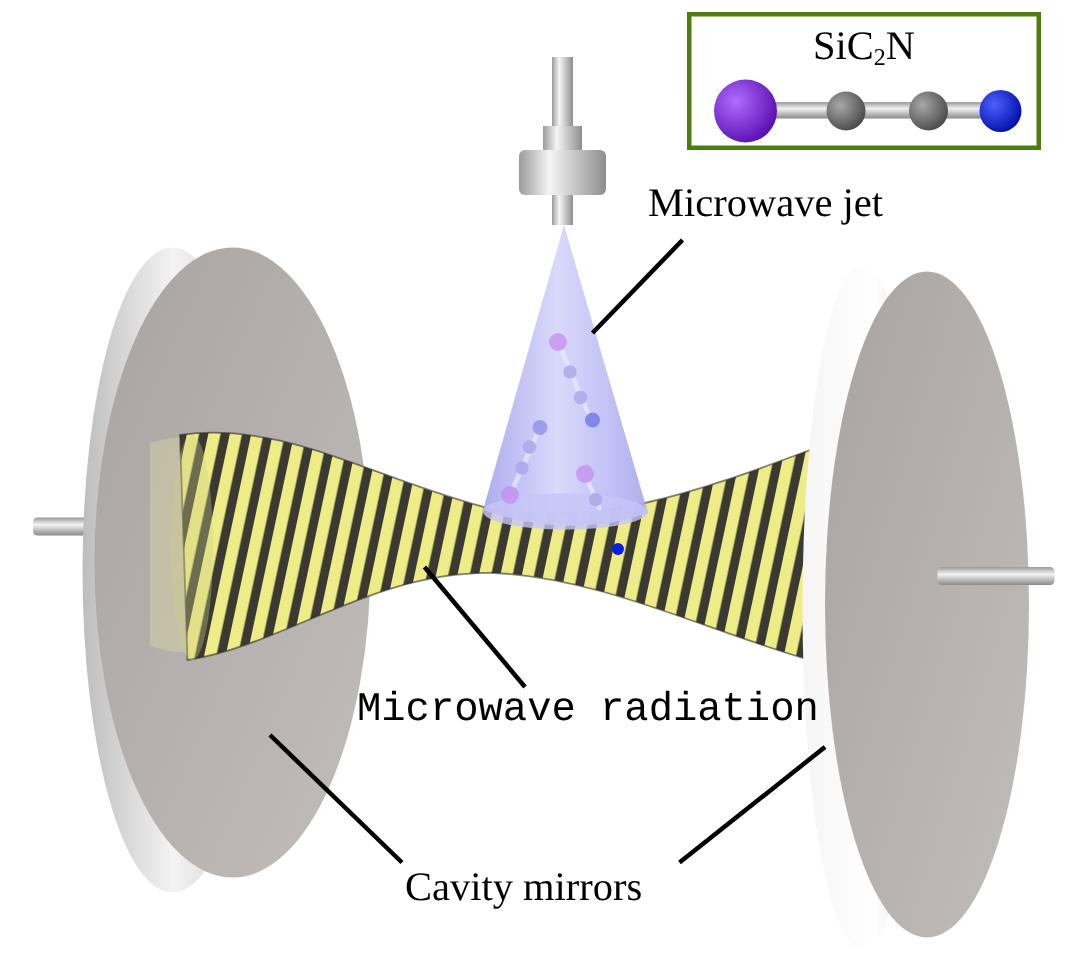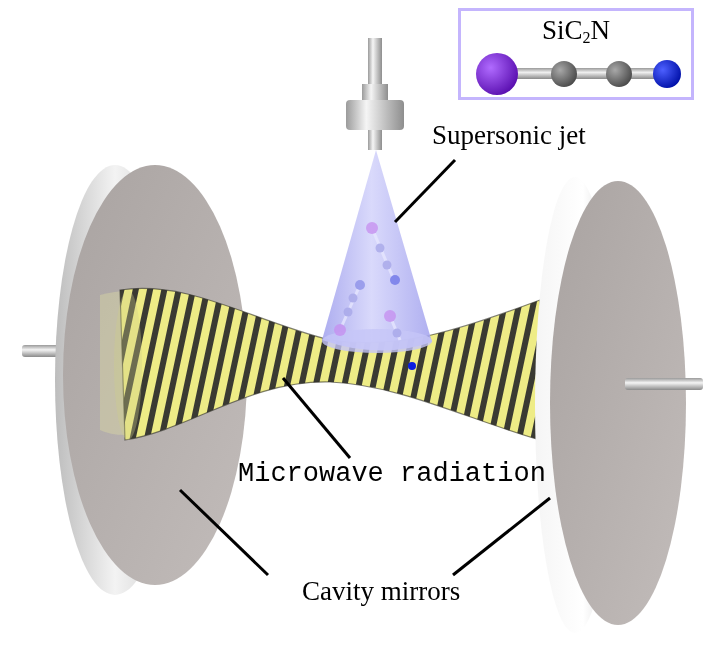--- a/index.html
+++ b/index.html
@@ -1,21 +1,21 @@
 <!DOCTYPE html>
 <html><head>
 <meta charset="utf-8">
 <style>
   html, body { margin:0; padding:0; background:#ffffff; }
   body { width:720px; height:645px; position:relative; overflow:hidden;
          font-family:"Liberation Serif","DejaVu Serif",serif; }
   svg.scene { position:absolute; left:0; top:0; }
   .label { position:absolute; color:#000; font-size:27px; white-space:nowrap; line-height:1; }
   .inset { position:absolute; left:458px; top:8px; width:236px; height:92px;
-           border:3px solid #c4b5fd; background:#fff; box-sizing:border-box; }
+           border:3px solid #4d7c0f; background:#fff; box-sizing:border-box; }
   .inset-title { position:absolute; left:0; right:0; top:6px; text-align:center;
                  font-size:27px; line-height:1; }
   .inset-title sub { font-size:16px; vertical-align:-4px; }
 </style>
 </head>
 <body>
 
 <svg class="scene" width="720" height="645" viewBox="0 0 720 645">
   <defs>
     <linearGradient id="rimL" x1="0" y1="0" x2="1" y2="0">
@@ -122,23 +122,23 @@
   <rect x="625" y="378" width="78" height="12" rx="3" fill="url(#rod)"></rect>
 
   <g stroke="#000" stroke-width="3">
     <line x1="395" y1="222" x2="455" y2="160"></line>
     <line x1="283" y1="378" x2="350" y2="458"></line>
     <line x1="180" y1="490" x2="268" y2="575"></line>
     <line x1="550" y1="498" x2="453" y2="575"></line>
   </g>
 </svg>
 
-<div class="label" style="left:432px; top:122px;">Supersonic jet</div>
+<div class="label" style="left:432px; top:122px;">Microwave jet</div>
 <div class="label" style="left:238px; top:461px;font-family:Liberation Mono, monospace;">Microwave radiation</div>
-<div class="label" style="left:270px; top:578px;margin-left:32px;">Cavity mirrors</div>
+<div class="label" style="left:270px; top:578px;">Cavity mirrors</div>
 
 <div class="inset">
   <div class="inset-title"><span>SiC</span><sub>2</sub><span>N</span></div>
   <svg width="230" height="50" style="position:absolute; left:0; top:38px;">
     <rect x="36" y="19" width="160" height="11" fill="url(#bondG)"></rect>
     <circle cx="36" cy="25" r="21" fill="url(#siG)"></circle>
     <circle cx="103" cy="25" r="13" fill="url(#cG)"></circle>
     <circle cx="158" cy="25" r="13" fill="url(#cG)"></circle>
     <circle cx="206" cy="25" r="14" fill="url(#nG)"></circle>
   </svg>

